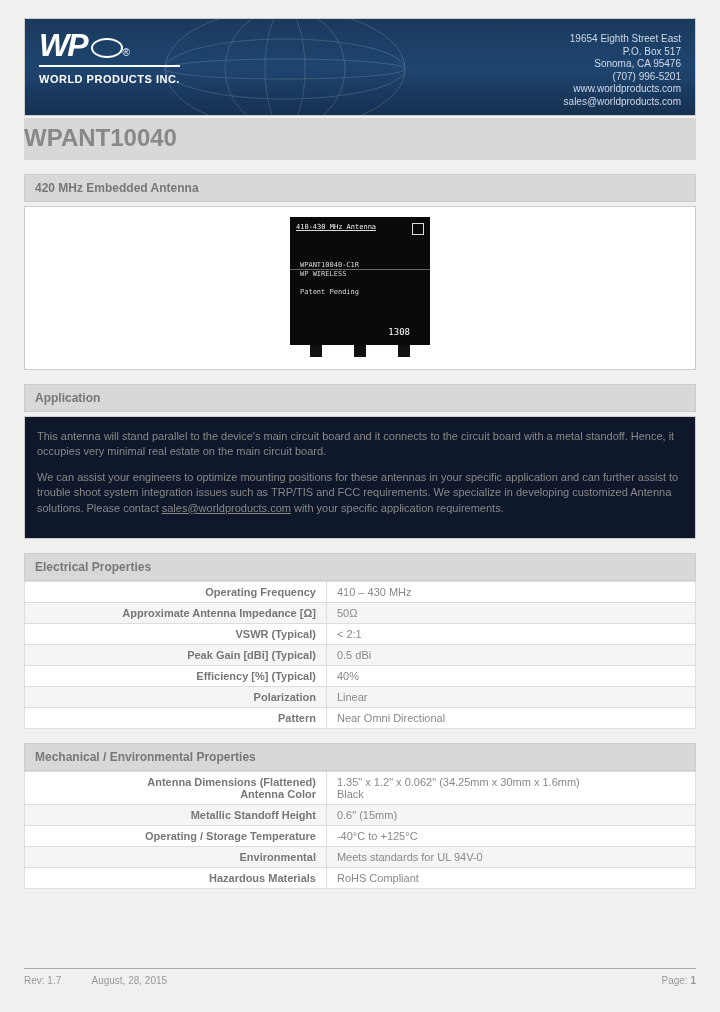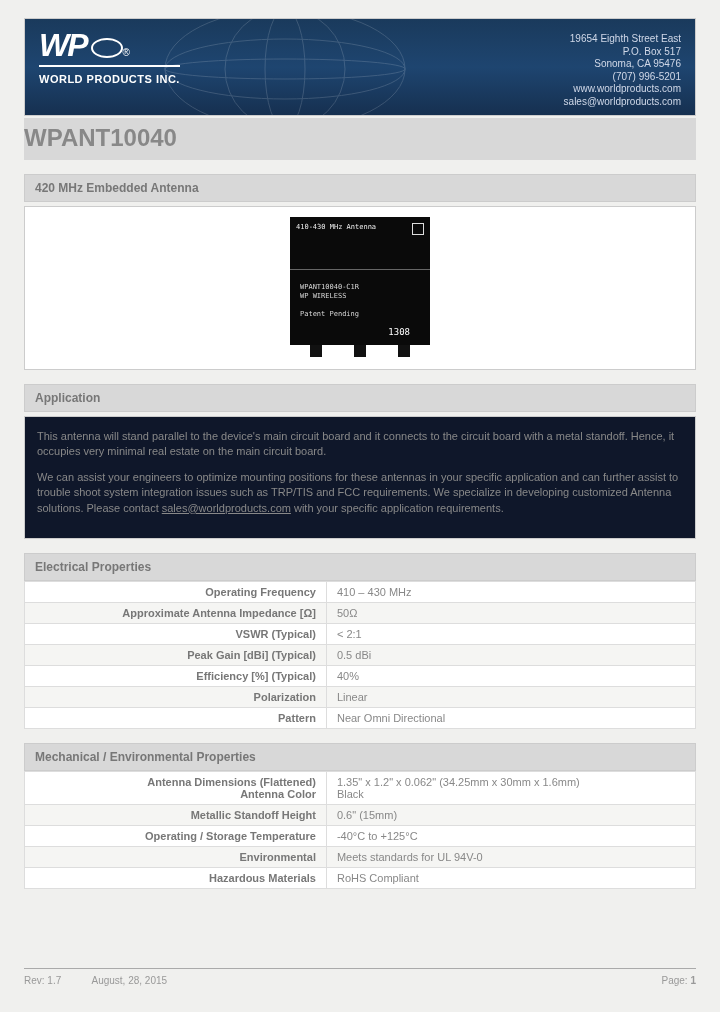--- a/index.html
+++ b/index.html
@@ -105,25 +105,26 @@
     background: #0a0a0a;
     color: #d8d8d8;
     width: 140px;
     height: 128px;
     margin: 0 auto;
     position: relative;
     font-family: monospace;
     font-size: 7px;
     text-align: left;
     padding: 6px;
+    text-decoration: underline;
   }
   .antenna-body .top-label { font-size: 7px; color: #eee; }
   .antenna-body .square { position: absolute; right: 6px; top: 6px; width: 12px; height: 12px; border: 1px solid #ddd; }
   .antenna-body .mid-line { position: absolute; left: 0; right: 0; top: 52px; border-top: 1px solid #666; }
-  .antenna-body .mid-text { position: absolute; left: 10px; top: 66px; line-height: 1.3; }
+  .antenna-body .mid-text { position: absolute; left: 10px; top: 44px; line-height: 1.3; }
   .antenna-body .batch { position: absolute; right: 20px; bottom: 8px; font-size: 9px; color: #fff; }
   .antenna-pins { display: flex; justify-content: space-between; width: 100px; margin: 0 auto; }
   .antenna-pins span { width: 12px; height: 12px; background: #111; }
   .text-box {
     border: 1px solid #ccc;
     background: #0f172a;
     padding: 12px;
     margin-top: 4px;
     line-height: 1.4;
     color: #888;

